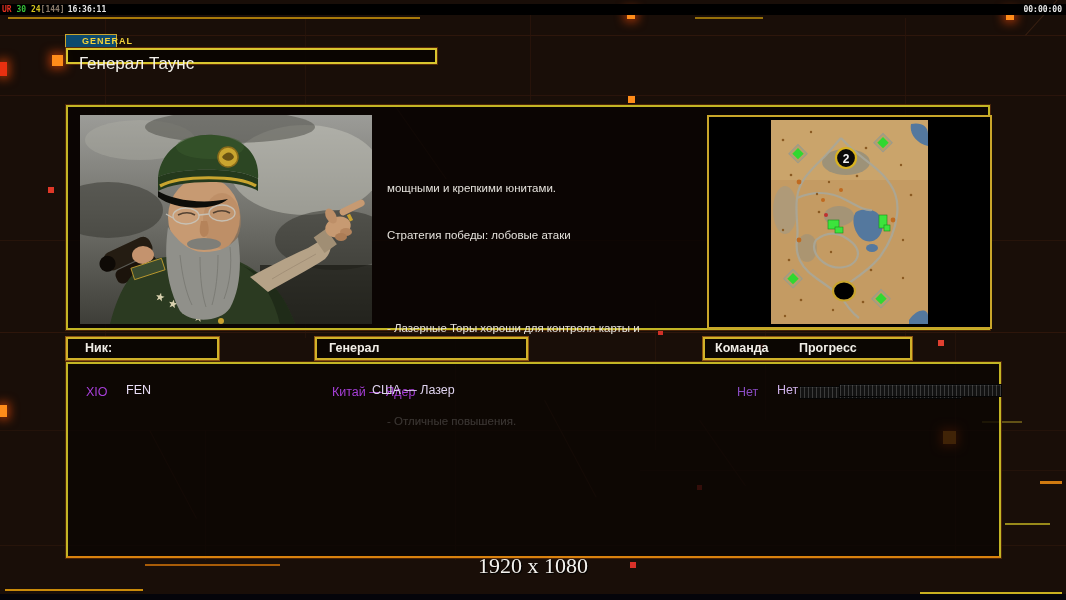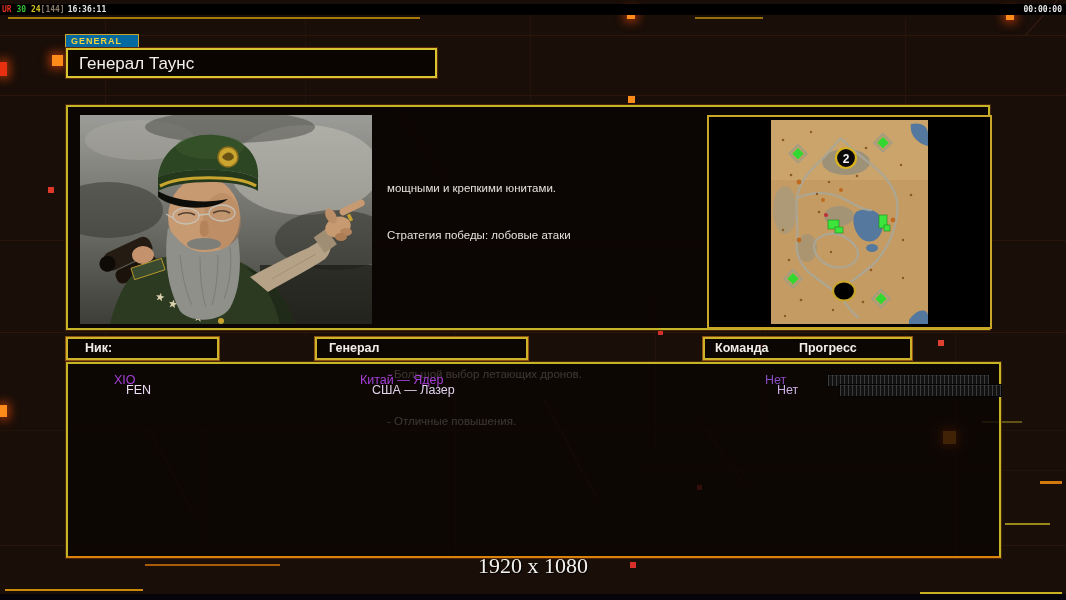--- a/index.html
+++ b/index.html
@@ -22,27 +22,27 @@
     font-family:"DejaVu Sans Mono", monospace;
     font-size:8px; font-weight:bold; line-height:11px;
   }
   #statusbar .left { position:absolute; left:2px; top:0; }
   #statusbar .right { position:absolute; right:4px; top:0; color:#e8e8e8; }
   .st-red{color:#e23020;} .st-green{color:#37c23a;} .st-yellow{color:#d6c31d;}
   .st-gray{color:#8d7d6d;} .st-white{color:#e8e8e8; margin-left:3px;}
 
   
   #general-tab {
-    position:absolute; left:65px; top:34px; width:74px; height:14px; z-index:2;
-    background:#0369a1; border:1px solid #c9a52f; border-bottom:none;
+    position:absolute; left:65px; top:34px; width:52px; height:14px; z-index:2;
+    background:#0c4a6e; border:1px solid #c9a52f; border-bottom:none;
     color:#f2d23a; font-size:9px; font-weight:bold; letter-spacing:1px;
-    line-height:13px; padding-left:5px;
+    line-height:13px; padding-left:16px;
   }
   #title-box {
-    position:absolute; left:66px; top:48px; width:371px; height:30px; z-index:2;
+    position:absolute; left:66px; top:48px; width:371px; height:16px; z-index:2;
     background:rgba(8,4,0,.88);
     border:2px solid #d8c52f; box-shadow:0 0 0 1px #5a2a08;
     font-size:17px; color:#f2f0ea; line-height:27px; padding-left:11px;
   }
 
   
   #main-panel {
     position:absolute; left:66px; top:105px; width:924px; height:225px; z-index:2;
     background:rgba(8,4,2,.82);
     border:2px solid #c3b525; box-shadow:0 0 0 1px #4a2408;
@@ -239,22 +239,22 @@
       <ellipse cx="266" cy="117" rx="6" ry="4" fill="#b5855e"></ellipse>
       <ellipse cx="261" cy="122" rx="6" ry="4" fill="#ad7d56"></ellipse>
       <rect x="268" y="99" width="3.5" height="7" fill="#caa22f" transform="rotate(-26 270 102)"></rect>
     </svg>
   </div>
 
   <div id="bio">
     <div class="bio-line">мощными и крепкими юнитами.</div>
     <div class="bio-line">Стратегия победы: лобовые атаки</div>
     <div class="bio-line"></div>
+    <div class="bio-line">- Лазерные Торы хороши для контроля карты и</div>
     <div class="bio-line"></div>
-    <div class="bio-line">- Большой выбор летающих дронов.</div>
     <div class="bio-line">- Отличные повышения.</div>
   </div>
 
   <div id="minimap-box">
     <svg width="281" height="210" viewBox="0 0 281 210">
       <g transform="translate(62,3)">
         <rect width="157" height="204" fill="#c49b63"></rect>
         <rect width="157" height="60" fill="#d2b076" opacity=".45"></rect>
         <ellipse cx="75" cy="42" rx="24" ry="13" fill="#8a8a7e" opacity=".7"></ellipse>
         <ellipse cx="14" cy="90" rx="12" ry="24" fill="#9a9a8e" opacity=".5"></ellipse>
@@ -334,21 +334,21 @@
 </div>
 <div class="col-box" id="gen-box">
   <span>Генерал</span>
 </div>
 <div class="col-box" id="team-box">
   <span class="lbl-team">Команда</span>
   <span class="lbl-prog">Прогресс</span>
 </div>
 
 <div id="players-panel">
-  <div class="prow" style="top:4px;margin-left:28px;">
+  <div class="prow" style="top:16px;">
     <span class="cell c-nick" style="color: rgb(166, 63, 216);">XIO</span>
     <span class="cell c-gen" style="color: rgb(166, 63, 216);">Китай — Ядер</span>
     <span class="cell c-team" style="color: rgb(138, 76, 196);">Нет</span>
     <span class="cell c-bar pbar"></span>
   </div>
   <div class="prow" style="top:14px;margin-left:40px;">
     <span class="cell c-nick" style="color: rgb(233, 222, 246);">FEN</span>
     <span class="cell c-gen" style="color: rgb(223, 211, 239);">США — Лазер</span>
     <span class="cell c-team" style="color: rgb(205, 176, 232);">Нет</span>
     <span class="cell c-bar pbar"></span>

